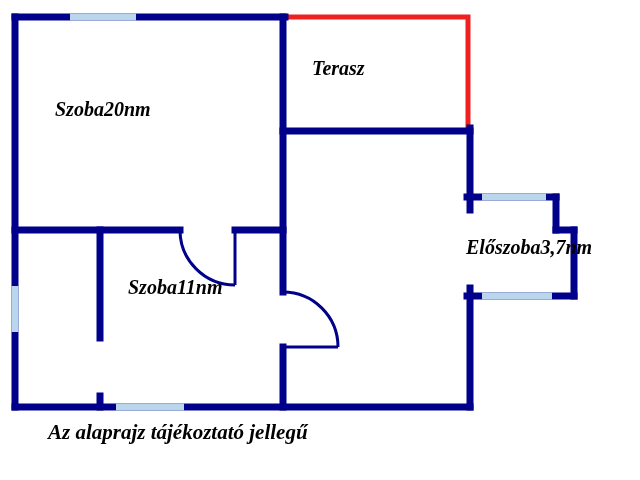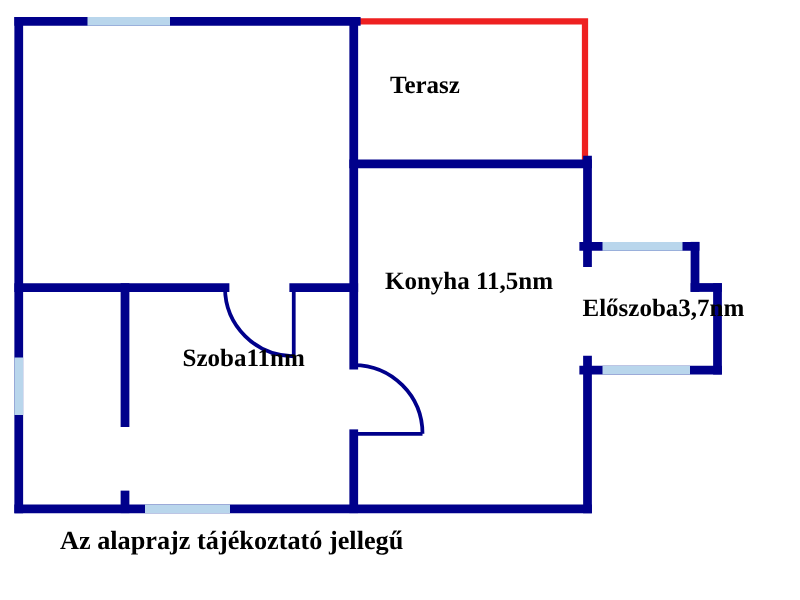--- a/index.html
+++ b/index.html
@@ -7,20 +7,21 @@
   body {
     background: var(--bg, #ffffff);
     font-family: "Liberation Serif", serif;
     overflow: hidden;
   }
   .plan { position: relative; width: 640px; height: 480px; background: var(--bg, #ffffff); }
   .plan svg { position: absolute; left: 0; top: 0; }
   .label {
     position: absolute;
     font-weight: bold;
+    font-style: italic;
     font-size: 20px;
     line-height: 1.1;
     color: var(--text, #000);
     white-space: nowrap;
   }
   .caption { font-size: 21px; }
   .wall   { stroke: var(--wall, #00008B); stroke-width: 7; fill: none; stroke-linecap: square; }
   .window { stroke: var(--window, #b9d6ec); stroke-width: 7; fill: none; stroke-linecap: butt; }
   .red-edge { stroke: var(--red, #ee2020); stroke-width: 5; fill: none; stroke-linecap: square; }
   .door   { stroke: var(--wall, #00008B); stroke-width: 3; fill: none; stroke-linecap: butt; }
@@ -59,20 +60,20 @@
     <path class="window" d="M116,407 H184"></path>
     <path class="window" d="M482,197 H546"></path>
     <path class="window" d="M482,296 H552"></path>
 
     <path class="door" d="M235,230 V285"></path>
     <path class="door" d="M180,230 A55,55 0 0 0 235,285"></path>
     <path class="door" d="M283,347 H338"></path>
     <path class="door" d="M283,292 A55,55 0 0 1 338,347"></path>
   </svg>
 
+  <div class="label" style="left:55px;  top:98px;">Szoba20nm</div>
   <div class="label" style="left:312px; top:57px;">Terasz</div>
-  <div class="label" style="left:308px; top:214px;">Konyha 11,5nm</div>
   <div class="label" style="left:466px; top:236px;">Előszoba3,7nm</div>
-  <div class="label" style="left:128px; top:276px;margin-left:18px;">Szoba11nm</div>
+  <div class="label" style="left:128px; top:276px;">Szoba11nm</div>
 
   <div class="label caption" style="left:48px; top:421px;">Az alaprajz tájékoztató jellegű</div>
 
 </div>
 
 </body></html>

